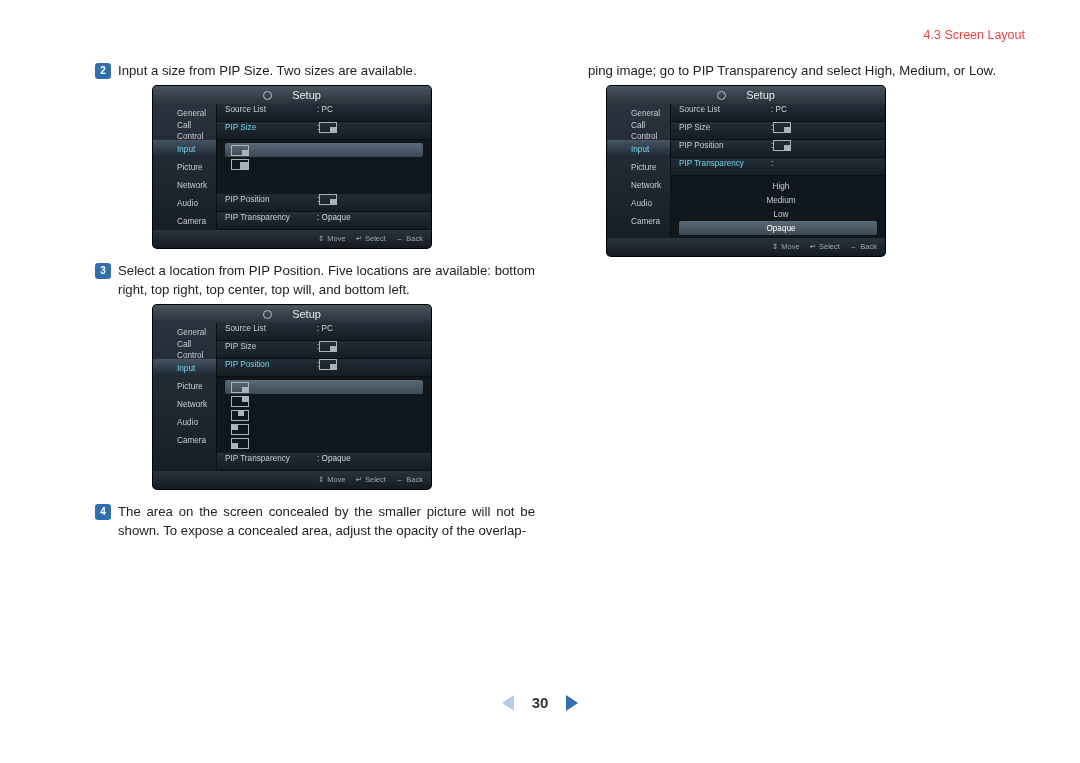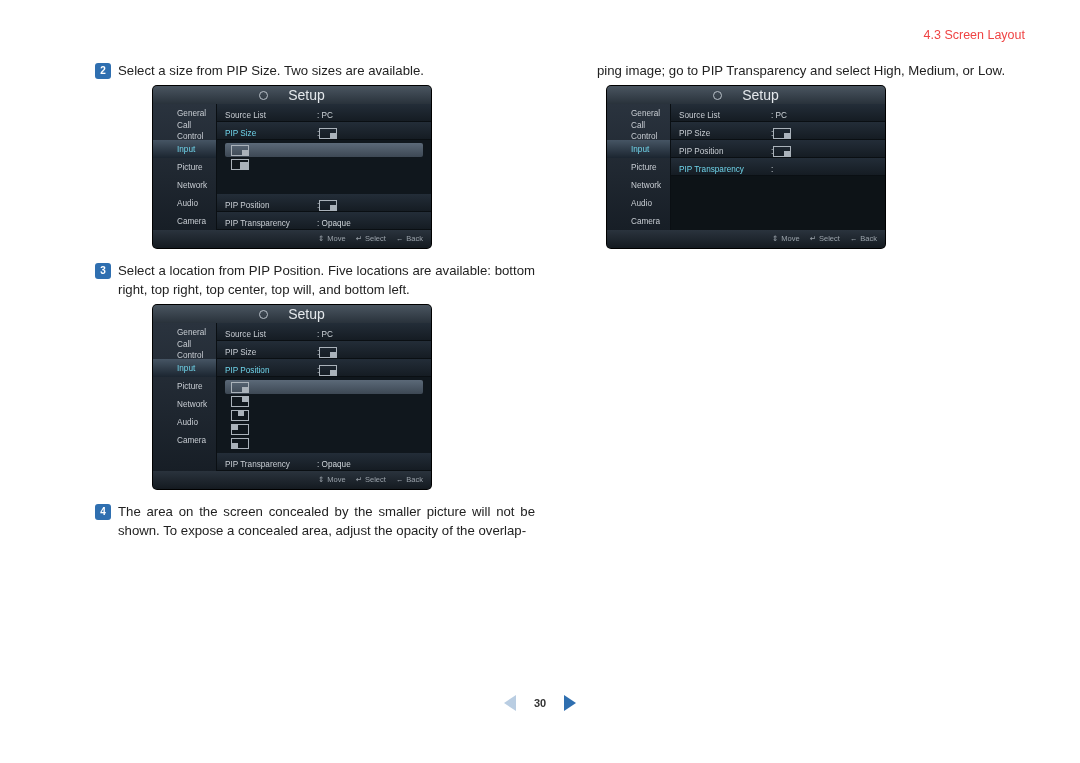--- a/index.html
+++ b/index.html
@@ -17,29 +17,29 @@
   .step{display:flex;align-items:flex-start;gap:7px;margin:0 0 6px 0}
   .badge{display:inline-flex;align-items:center;justify-content:center;
     width:16px;height:16px;border-radius:3px;background:var(--blue);
     color:#fff;font-size:10px;font-weight:600;flex:0 0 auto;margin-top:1px}
   .step-desc{flex:1;text-align:justify}
 
   .osd{width:278px;background:var(--osd-bg);border-radius:4px;overflow:hidden;
     margin:6px 0 14px 58px;font-size:8.2px;color:#c8cdd3;
     box-shadow:0 0 0 1px #000}
   .osd-hdr{height:18px;display:flex;align-items:center;justify-content:center;
-    gap:20px;background:linear-gradient(#4a5560,#29323b);font-size:14px;color:#e4e8ec}
+    gap:20px;background:linear-gradient(#4a5560,#29323b);font-size:11px;color:#e4e8ec}
   .gear{width:9px;height:9px;border-radius:50%;border:1.5px solid #b8c0c8;
     position:relative;display:inline-block}
   .osd-body{display:flex}
   .osd-sb{width:64px;background:linear-gradient(#2a333e,#171e26);border-right:1px solid #0a0f13}
   .osd-sb div{height:18px;display:flex;align-items:center;padding-left:24px}
   .osd-sb .hot{background:linear-gradient(#465564,#1b2530);color:var(--osd-cyan)}
   .osd-main{flex:1;background:var(--osd-bg)}
-  .osd-row{height:18px;display:flex;align-items:flex-end;
+  .osd-row{height:18px;display:flex;align-items:flex-start;
     background:linear-gradient(#232d38,#151c23);border-bottom:1px solid #0a0f13}
   .osd-row .lbl{width:96px;padding-left:8px}
   .osd-row .val{padding-left:4px;color:#cfd5da}
   .osd-row.hot .lbl{color:var(--osd-cyan)}
   .osd-pane{min-height:54px;background:#10171d;padding:3px 0}
   .osd-opt{height:14px;margin:0 8px;display:flex;align-items:center;
     padding-left:6px;border-radius:2px;color:#c8cdd3}
   .osd-opt.sel{background:linear-gradient(#5b6978,#3d4854);color:#fff}
   .pipbox{width:18px;height:11px;border:1px solid #aab2ba;position:relative}
   .pipbox .sm{position:absolute;background:#aab2ba}
@@ -52,35 +52,35 @@
   .osd-foot{height:18px;background:linear-gradient(#2a333d,#141a20);
     display:flex;align-items:center;justify-content:flex-end;gap:10px;padding:0 8px;color:#9ba3ab}
   .osd-foot span{display:flex;align-items:center;gap:3px;font-size:7.5px}
   .glyph{font-size:8px}
 
   .pager{position:absolute;left:0;right:0;bottom:52px;display:flex;
     align-items:center;justify-content:center;gap:18px}
   .tri{width:0;height:0;border-top:8px solid transparent;border-bottom:8px solid transparent}
   .tri.l{border-right:12px solid #b9cde2}
   .tri.r{border-left:12px solid var(--blue)}
-  .pg{font-size:11px;font-weight:600;color:#333}
+  .pg{font-size:15px;font-weight:600;color:#333}
 </style>
 </head>
 <body>
 
 <div class="page">
   <div class="hdr">4.3 Screen Layout</div>
 
   <div class="cols">
 
     <div class="col">
 
       <div class="step">
         <span class="badge">2</span>
-        <span class="step-desc">Select a size from PIP Size. Two sizes are available.</span>
+        <span class="step-desc">Input a size from PIP Size. Two sizes are available.</span>
       </div>
 
       <div class="osd">
         <div class="osd-hdr">
           <span class="gear"></span>
           <span>Setup</span>
         </div>
         <div class="osd-body">
           <div class="osd-sb">
             <div>General</div>
@@ -233,21 +233,21 @@
       </div>
 
       <div class="step">
         <span class="badge">4</span>
         <span class="step-desc">The area on the screen concealed by the smaller picture will not be shown. To expose a concealed area, adjust the opacity of the overlap-</span>
       </div>
     </div>
 
     <div class="col">
       <div class="step">
-        <span class="step-desc" style="margin-left:12px">ping image; go to PIP Transparency and select High, Medium, or Low.</span>
+        <span class="step-desc" style="margin-left:3px">ping image; go to PIP Transparency and select High, Medium, or Low.</span>
       </div>
 
       <div class="osd" style="margin-left:22px">
         <div class="osd-hdr">
             <span class="gear"></span>
             <span>Setup</span>
           </div>
         <div class="osd-body">
           <div class="osd-sb">
             <div>General</div>
@@ -274,20 +274,26 @@
                 <span class="lbl">PIP Position</span>
                 <span class="val">:</span>
                 <span class="pipbox pipA">
                   <span class="sm"></span>
                 </span>
               </div>
             <div class="osd-row hot">
                 <span class="lbl">PIP Transparency</span>
                 <span class="val">:</span>
               </div>
+            <div class="osd-pane">
+              <div class="osd-opt" style="justify-content:center">High</div>
+              <div class="osd-opt" style="justify-content:center">Medium</div>
+              <div class="osd-opt" style="justify-content:center">Low</div>
+              <div class="osd-opt sel" style="justify-content:center">Opaque</div>
+            </div>
           </div>
         </div>
         <div class="osd-foot">
             <span>
               <span class="glyph">⇕</span>
               <span>Move</span>
             </span>
             <span>
               <span class="glyph">↵</span>
               <span>Select</span>

